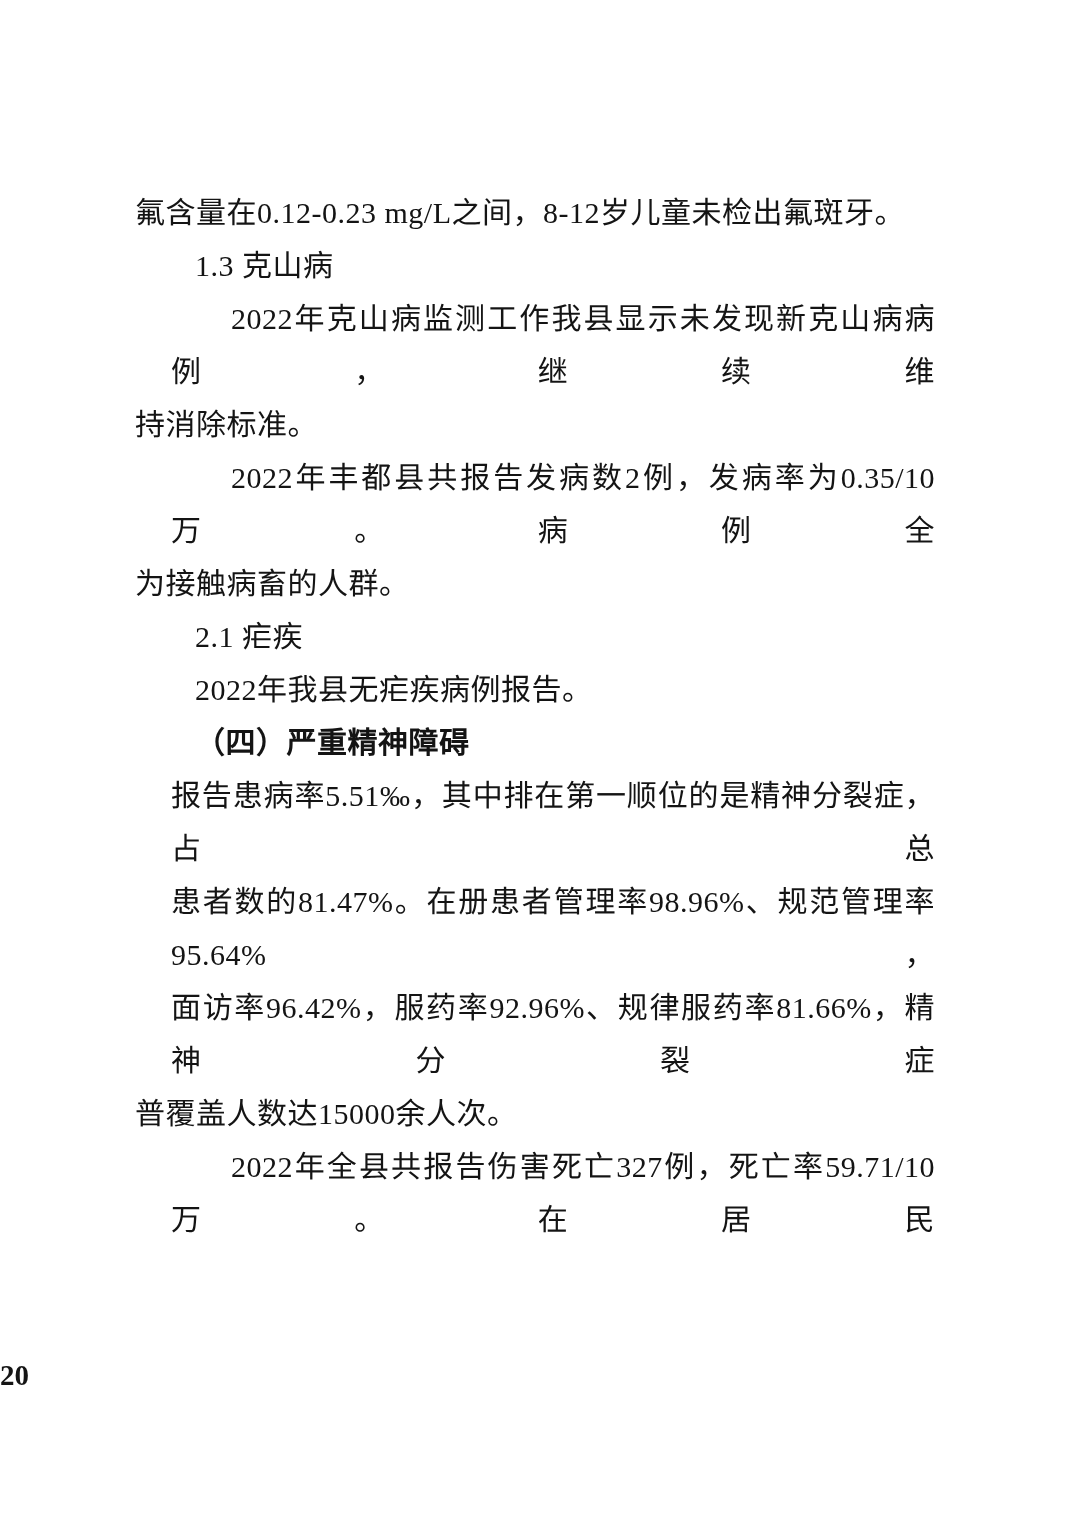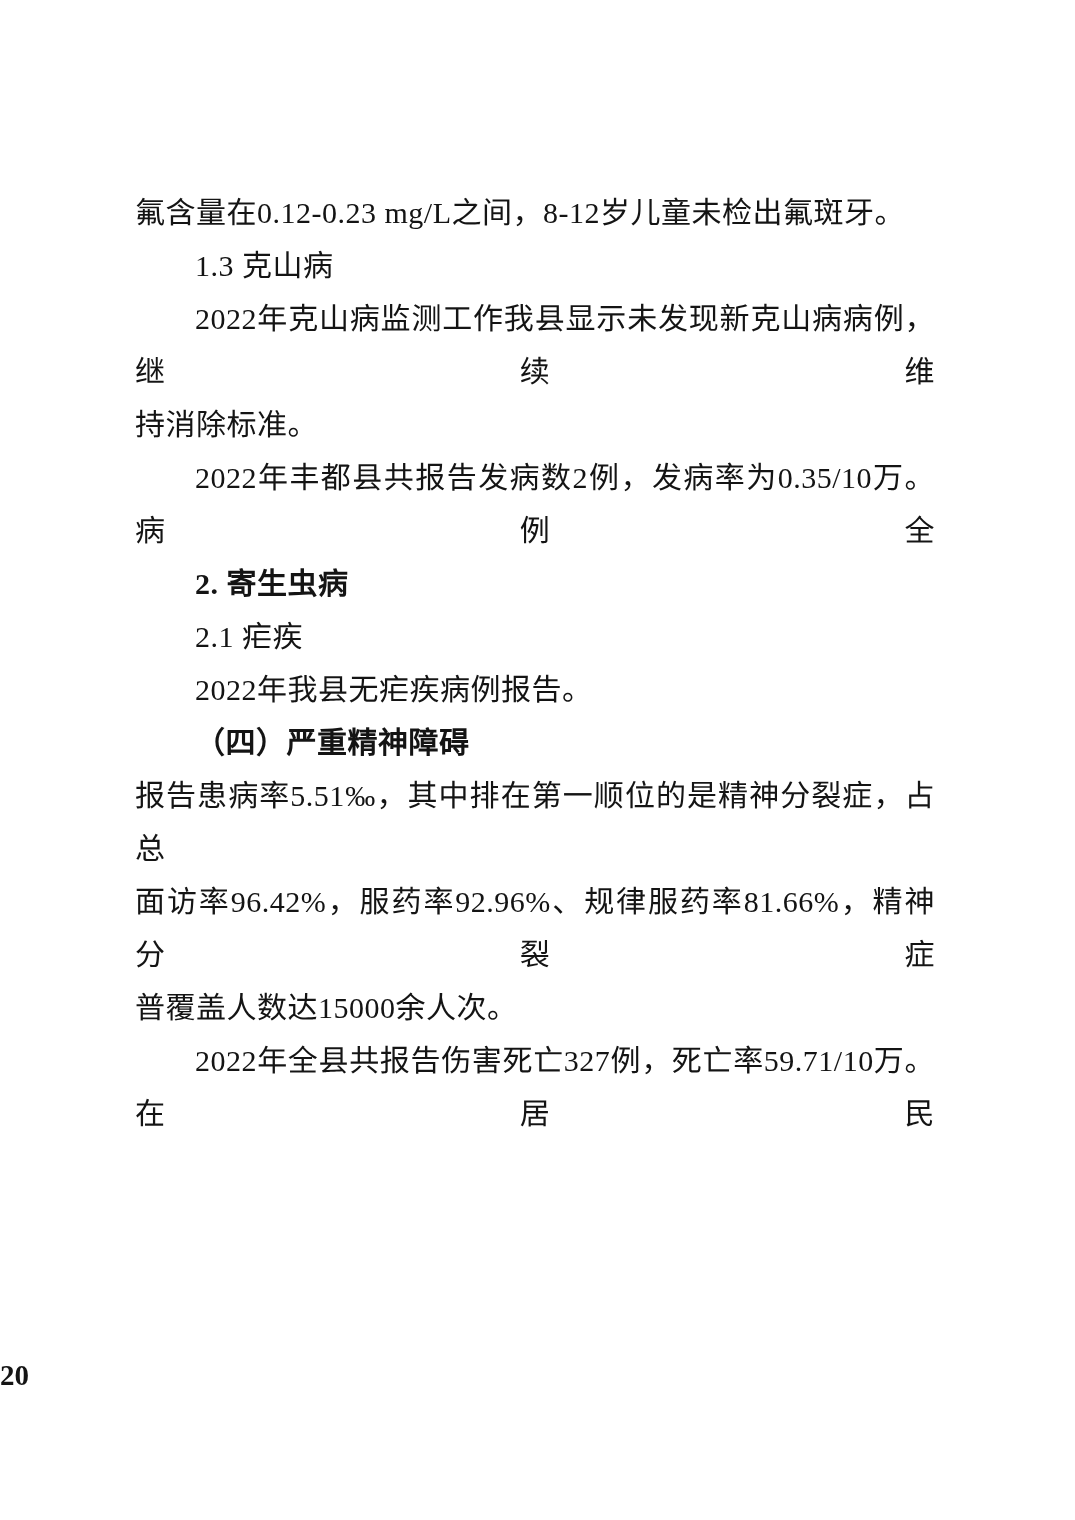--- a/index.html
+++ b/index.html
@@ -32,20 +32,21 @@
     font-size: 30px;
     line-height: 53px;
     letter-spacing: 0.5px;
     text-align: left;
     white-space: normal;
   }
   .line.fill {
     text-align: justify;
     text-align-last: justify;
     text-justify: inter-character;
+    margin-left: 36px;
   }
   .line.indent {
     text-indent: 2em;
   }
   .line.bold {
     font-weight: 700;
   }
   .page-number {
     position: absolute;
     left: 0;
@@ -61,23 +62,24 @@
 </head>
 <body>
 
 <div class="page">
   <main class="content" id="document-body">
       <div class="line">氟含量在0.12-0.23 mg/L之间，8-12岁儿童未检出氟斑牙。</div>
       <div class="line indent">1.3 克山病</div>
       <div class="line indent fill">2022年克山病监测工作我县显示未发现新克山病病例，继续维</div>
       <div class="line">持消除标准。</div>
       <div class="line indent fill">2022年丰都县共报告发病数2例，发病率为0.35/10万。病例全</div>
-      <div class="line indent bold">2. 寄生虫病</div>
+      <div class="line">为接触病畜的人群。</div>
       <div class="line indent">2.1 疟疾</div>
       <div class="line indent">2022年我县无疟疾病例报告。</div>
       <div class="line indent bold">（四）严重精神障碍</div>
       <div class="line fill">报告患病率5.51‰，其中排在第一顺位的是精神分裂症，占总</div>
+      <div class="line fill">患者数的81.47%。在册患者管理率98.96%、规范管理率95.64%，</div>
       <div class="line fill">面访率96.42%，服药率92.96%、规律服药率81.66%，精神分裂症</div>
       <div class="line">普覆盖人数达15000余人次。</div>
       <div class="line indent fill">2022年全县共报告伤害死亡327例，死亡率59.71/10万。在居民</div>
     </main>
   <footer class="page-number">20</footer>
 </div>
 
 </body></html>

